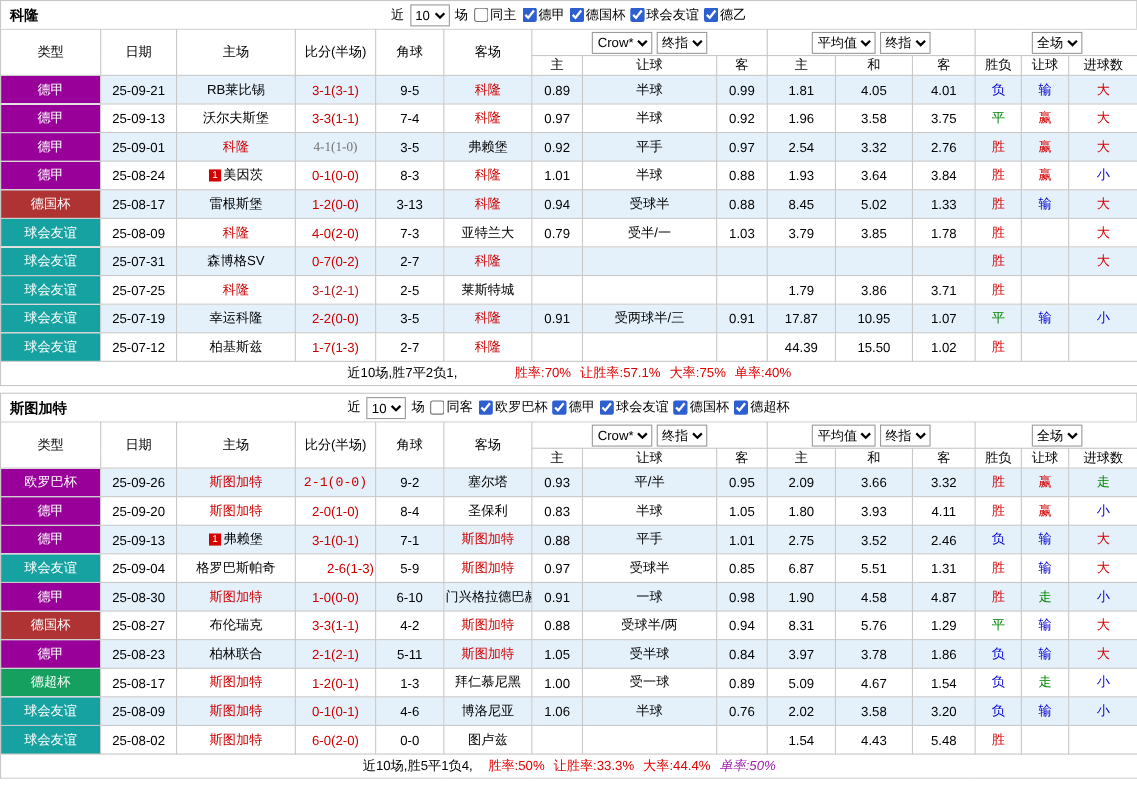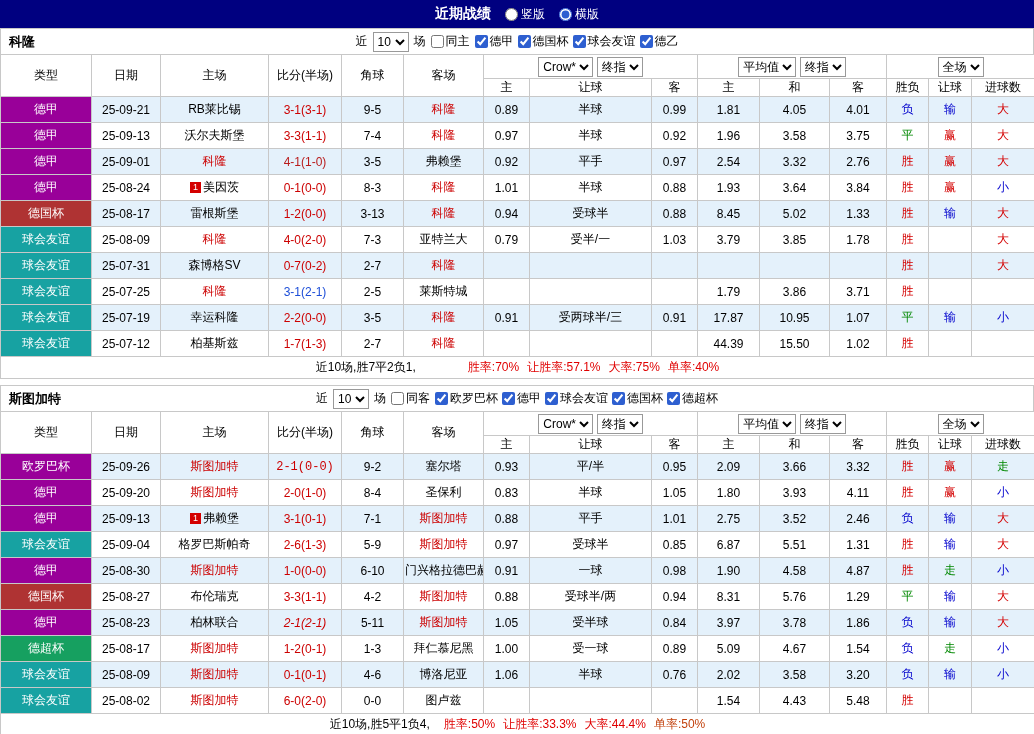--- a/index.html
+++ b/index.html
@@ -95,31 +95,20 @@
   }
   tfoot td { height: 22px; background: #fff; }
   .stats { margin-left: 6px; }
   .stat { color: #e00000; margin-left: 8px; }
 </style>
 </head>
 <body>
 
 <div class="page">
 
-  <div class="title-bar">
-    <span class="title">近期战绩</span>
-    <label class="radio">
-      <input id="radio-0" type="radio" name="layout" style="">
-      <span>竖版</span>
-    </label>
-    <label class="radio">
-      <input id="radio-1" type="radio" name="layout" checked="" style="">
-      <span>横版</span>
-    </label>
-  </div>
 
   <div class="section">
     <div class="team-bar">
       <span class="team-name">科隆</span>
       <div class="filters">
         <span>近</span>
         <select><option>10</option></select>
         <span>场</span>
         <label class="cb">
           <input id="same-cb-0" type="checkbox" style="">
@@ -227,21 +216,21 @@
             <td>3.58</td>
             <td>3.75</td>
             <td style="color: rgb(0, 136, 0);">平</td>
             <td style="color: rgb(212, 0, 0);">赢</td>
             <td style="color: rgb(212, 0, 0);">大</td>
           </tr>
           <tr>
             <td class="c-league" style="background: rgb(153, 0, 153);">德甲</td>
             <td>25-09-01</td>
             <td><span style="color: rgb(204, 0, 0);">科隆</span></td>
-            <td style="color: #b91c1c;">4-1(1-0)</td>
+            <td style="color: #737373; font-family: Liberation Serif, serif;">4-1(1-0)</td>
             <td>3-5</td>
             <td><span>弗赖堡</span></td>
             <td>0.92</td>
             <td>平手</td>
             <td>0.97</td>
             <td>2.54</td>
             <td>3.32</td>
             <td>2.76</td>
             <td style="color: rgb(212, 0, 0);">胜</td>
             <td style="color: rgb(212, 0, 0);">赢</td>
@@ -312,21 +301,21 @@
             <td></td>
             <td></td>
             <td style="color: rgb(212, 0, 0);">胜</td>
             <td></td>
             <td style="color: rgb(212, 0, 0);">大</td>
           </tr>
           <tr>
             <td class="c-league" style="background: rgb(23, 162, 162);">球会友谊</td>
             <td>25-07-25</td>
             <td><span style="color: rgb(204, 0, 0);">科隆</span></td>
-            <td style="color: #1d4ed8;">3-1(2-1)</td>
+            <td style="color: #b91c1c;">3-1(2-1)</td>
             <td>2-5</td>
             <td><span>莱斯特城</span></td>
             <td></td>
             <td></td>
             <td></td>
             <td>1.79</td>
             <td>3.86</td>
             <td>3.71</td>
             <td style="color: rgb(212, 0, 0);">胜</td>
             <td></td>
@@ -511,21 +500,21 @@
             <td>3.52</td>
             <td>2.46</td>
             <td style="color: rgb(0, 0, 205);">负</td>
             <td style="color: rgb(0, 0, 205);">输</td>
             <td style="color: rgb(212, 0, 0);">大</td>
           </tr>
           <tr>
             <td class="c-league" style="background: rgb(23, 162, 162);">球会友谊</td>
             <td>25-09-04</td>
             <td><span>格罗巴斯帕奇</span></td>
-            <td style="color: rgb(204, 0, 0);">2-6(1-3)</td>
+            <td style="color: rgb(204, 0, 0); text-align: right;">2-6(1-3)</td>
             <td>5-9</td>
             <td><span style="color: rgb(204, 0, 0);">斯图加特</span></td>
             <td>0.97</td>
             <td>受球半</td>
             <td>0.85</td>
             <td>6.87</td>
             <td>5.51</td>
             <td>1.31</td>
             <td style="color: rgb(212, 0, 0);">胜</td>
             <td style="color: rgb(0, 0, 205);">输</td>
@@ -562,21 +551,21 @@
             <td>5.76</td>
             <td>1.29</td>
             <td style="color: rgb(0, 136, 0);">平</td>
             <td style="color: rgb(0, 0, 205);">输</td>
             <td style="color: rgb(212, 0, 0);">大</td>
           </tr>
           <tr>
             <td class="c-league" style="background: rgb(153, 0, 153);">德甲</td>
             <td>25-08-23</td>
             <td><span>柏林联合</span></td>
-            <td style="color: rgb(204, 0, 0); font-style: italic;">2-1(2-1)</td>
+            <td style="color: rgb(204, 0, 0);">2-1(2-1)</td>
             <td>5-11</td>
             <td><span style="color: rgb(204, 0, 0);">斯图加特</span></td>
             <td>1.05</td>
             <td>受半球</td>
             <td>0.84</td>
             <td>3.97</td>
             <td>3.78</td>
             <td>1.86</td>
             <td style="color: rgb(0, 0, 205);">负</td>
             <td style="color: rgb(0, 0, 205);">输</td>
@@ -630,20 +619,20 @@
             <td>4.43</td>
             <td>5.48</td>
             <td style="color: rgb(212, 0, 0);">胜</td>
             <td></td>
             <td></td>
           </tr>
         </tbody>
       <tfoot>
         <tr>
           <td colspan="15">
-            <span>近10场,胜5平1负4,</span><span class="stats" id="stats-1"><span class="stat" style="color: rgb(224, 0, 0);">胜率:50%</span><span class="stat" style="color: rgb(224, 0, 0);">让胜率:33.3%</span><span class="stat" style="color: rgb(224, 0, 0);">大率:44.4%</span><span class="stat" style="color: #c2410c;">单率:50%</span></span>
+            <span>近10场,胜5平1负4,</span><span class="stats" id="stats-1"><span class="stat" style="color: rgb(224, 0, 0);">胜率:50%</span><span class="stat" style="color: rgb(224, 0, 0);">让胜率:33.3%</span><span class="stat" style="color: rgb(224, 0, 0);">大率:44.4%</span><span class="stat" style="color: #a21caf; font-style: italic;">单率:50%</span></span>
           </td>
         </tr>
       </tfoot>
     </table>
   </div>
 
 </div>
 
 </body></html>

